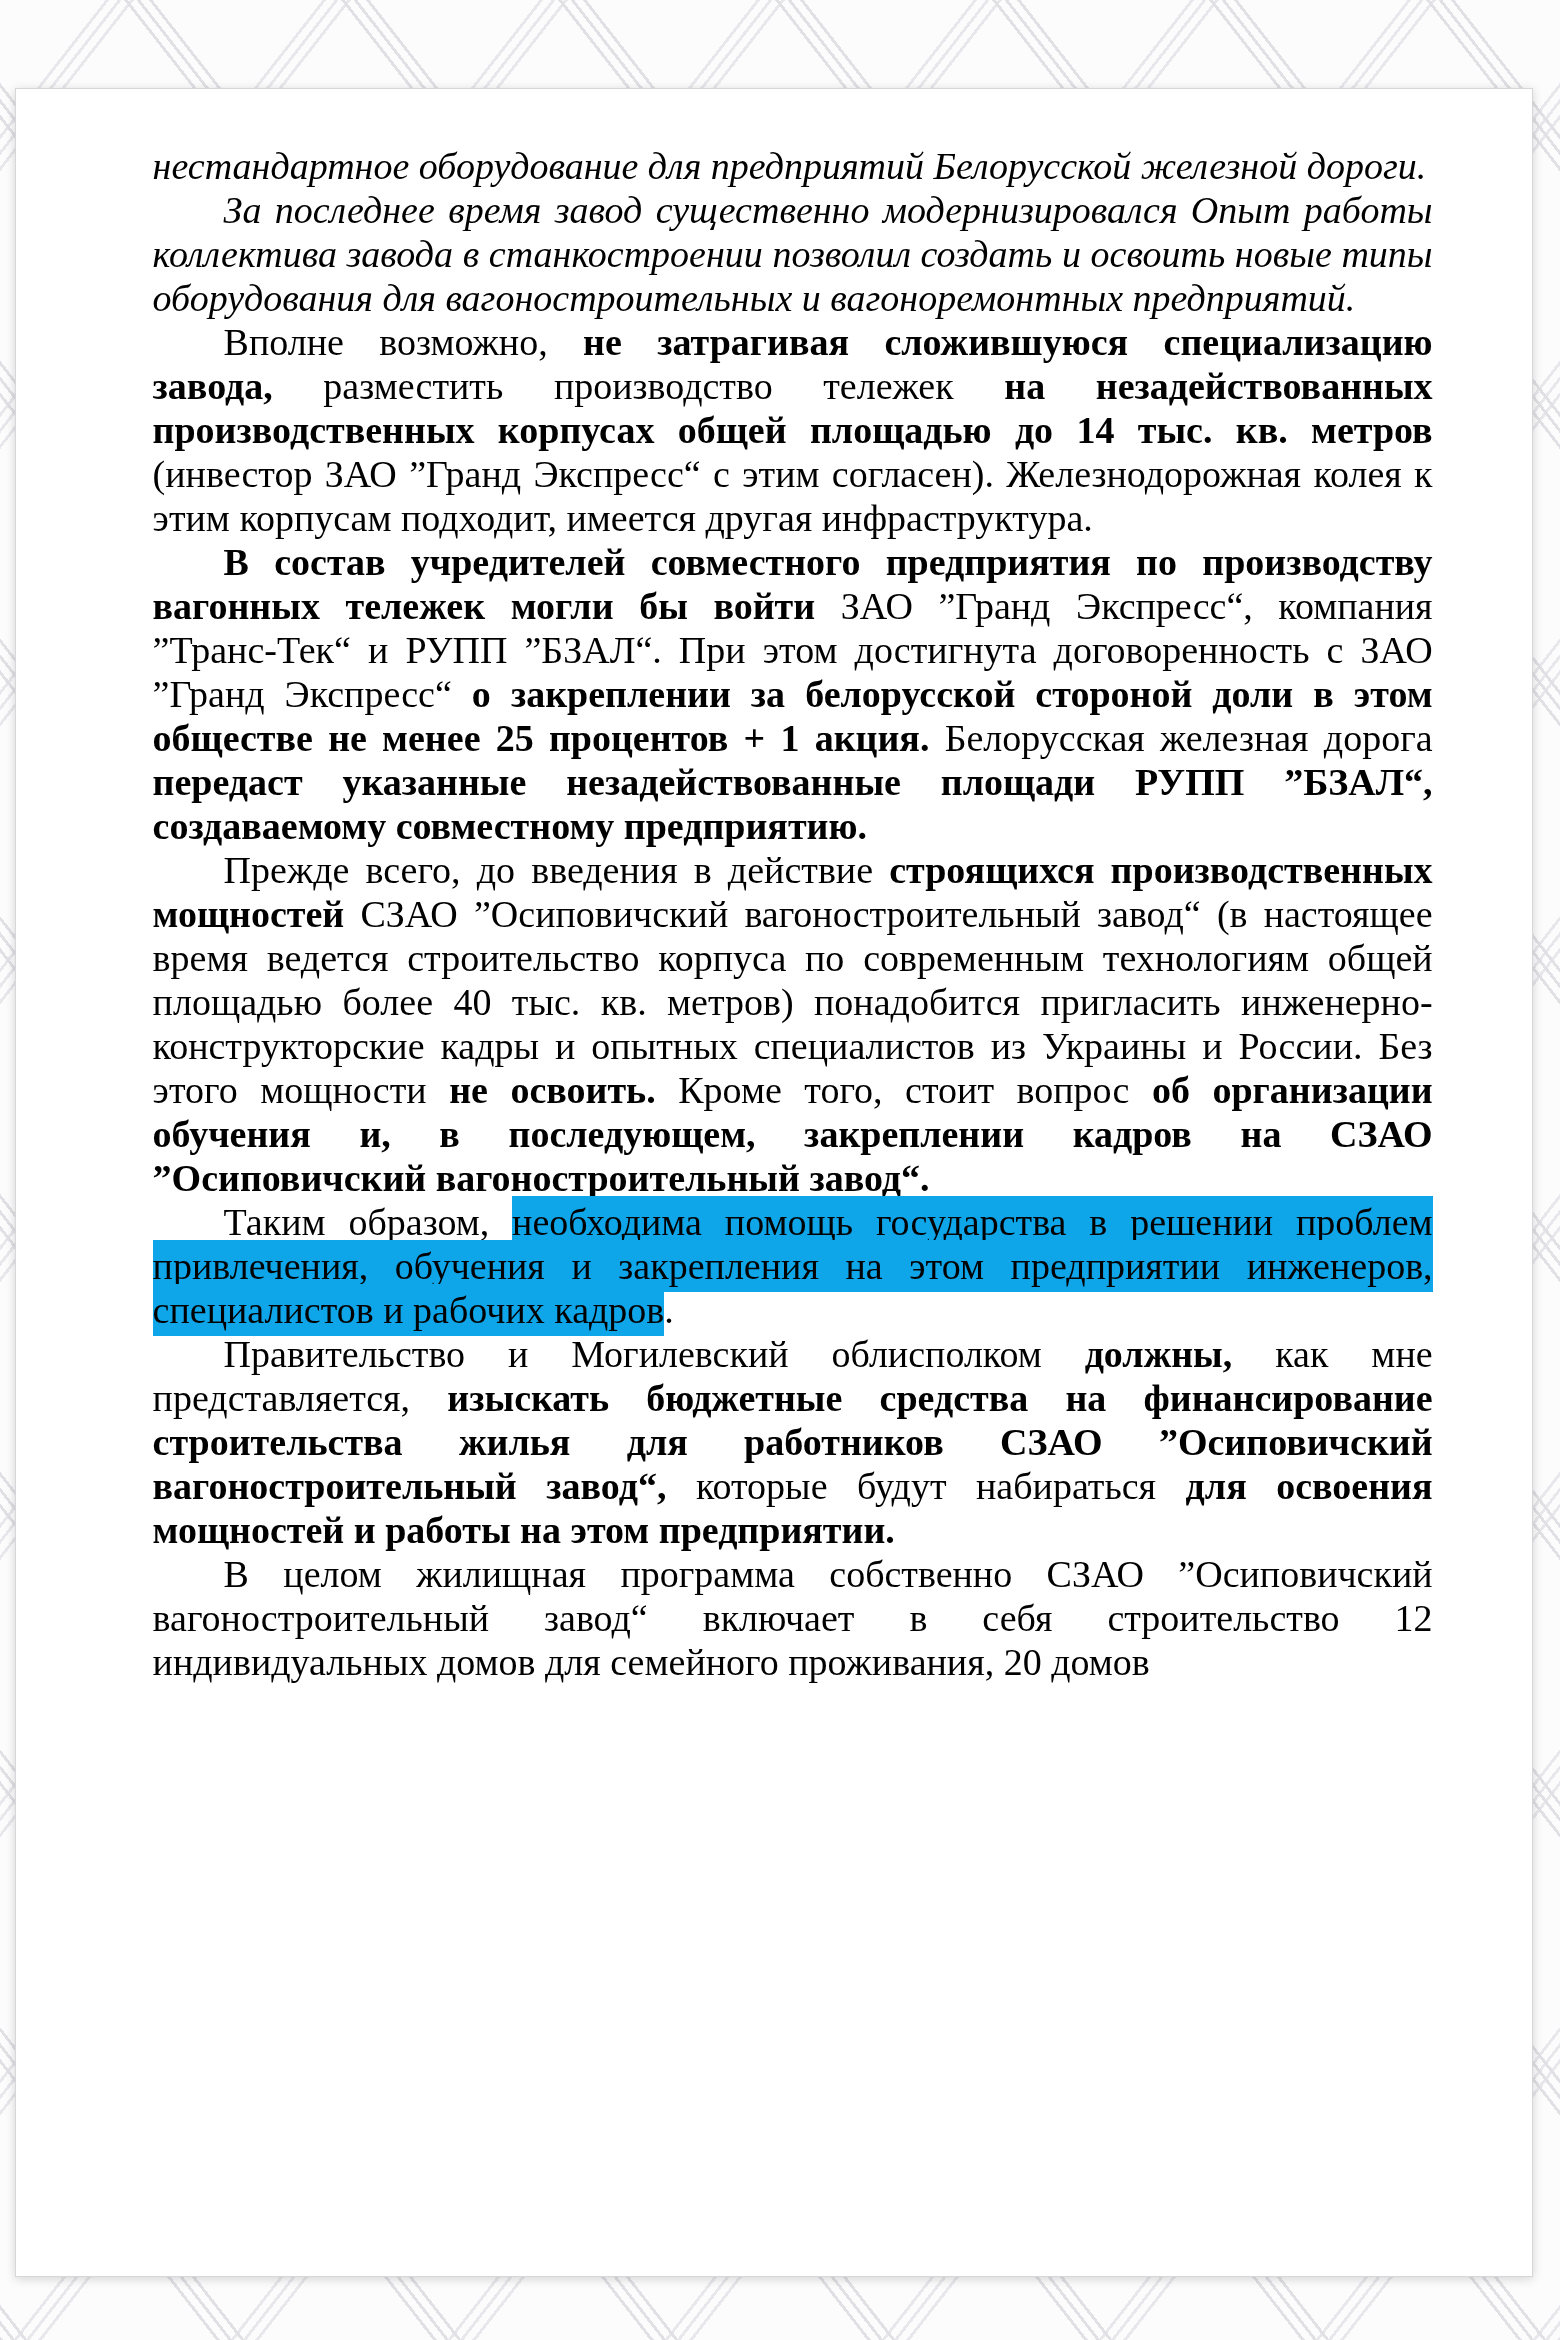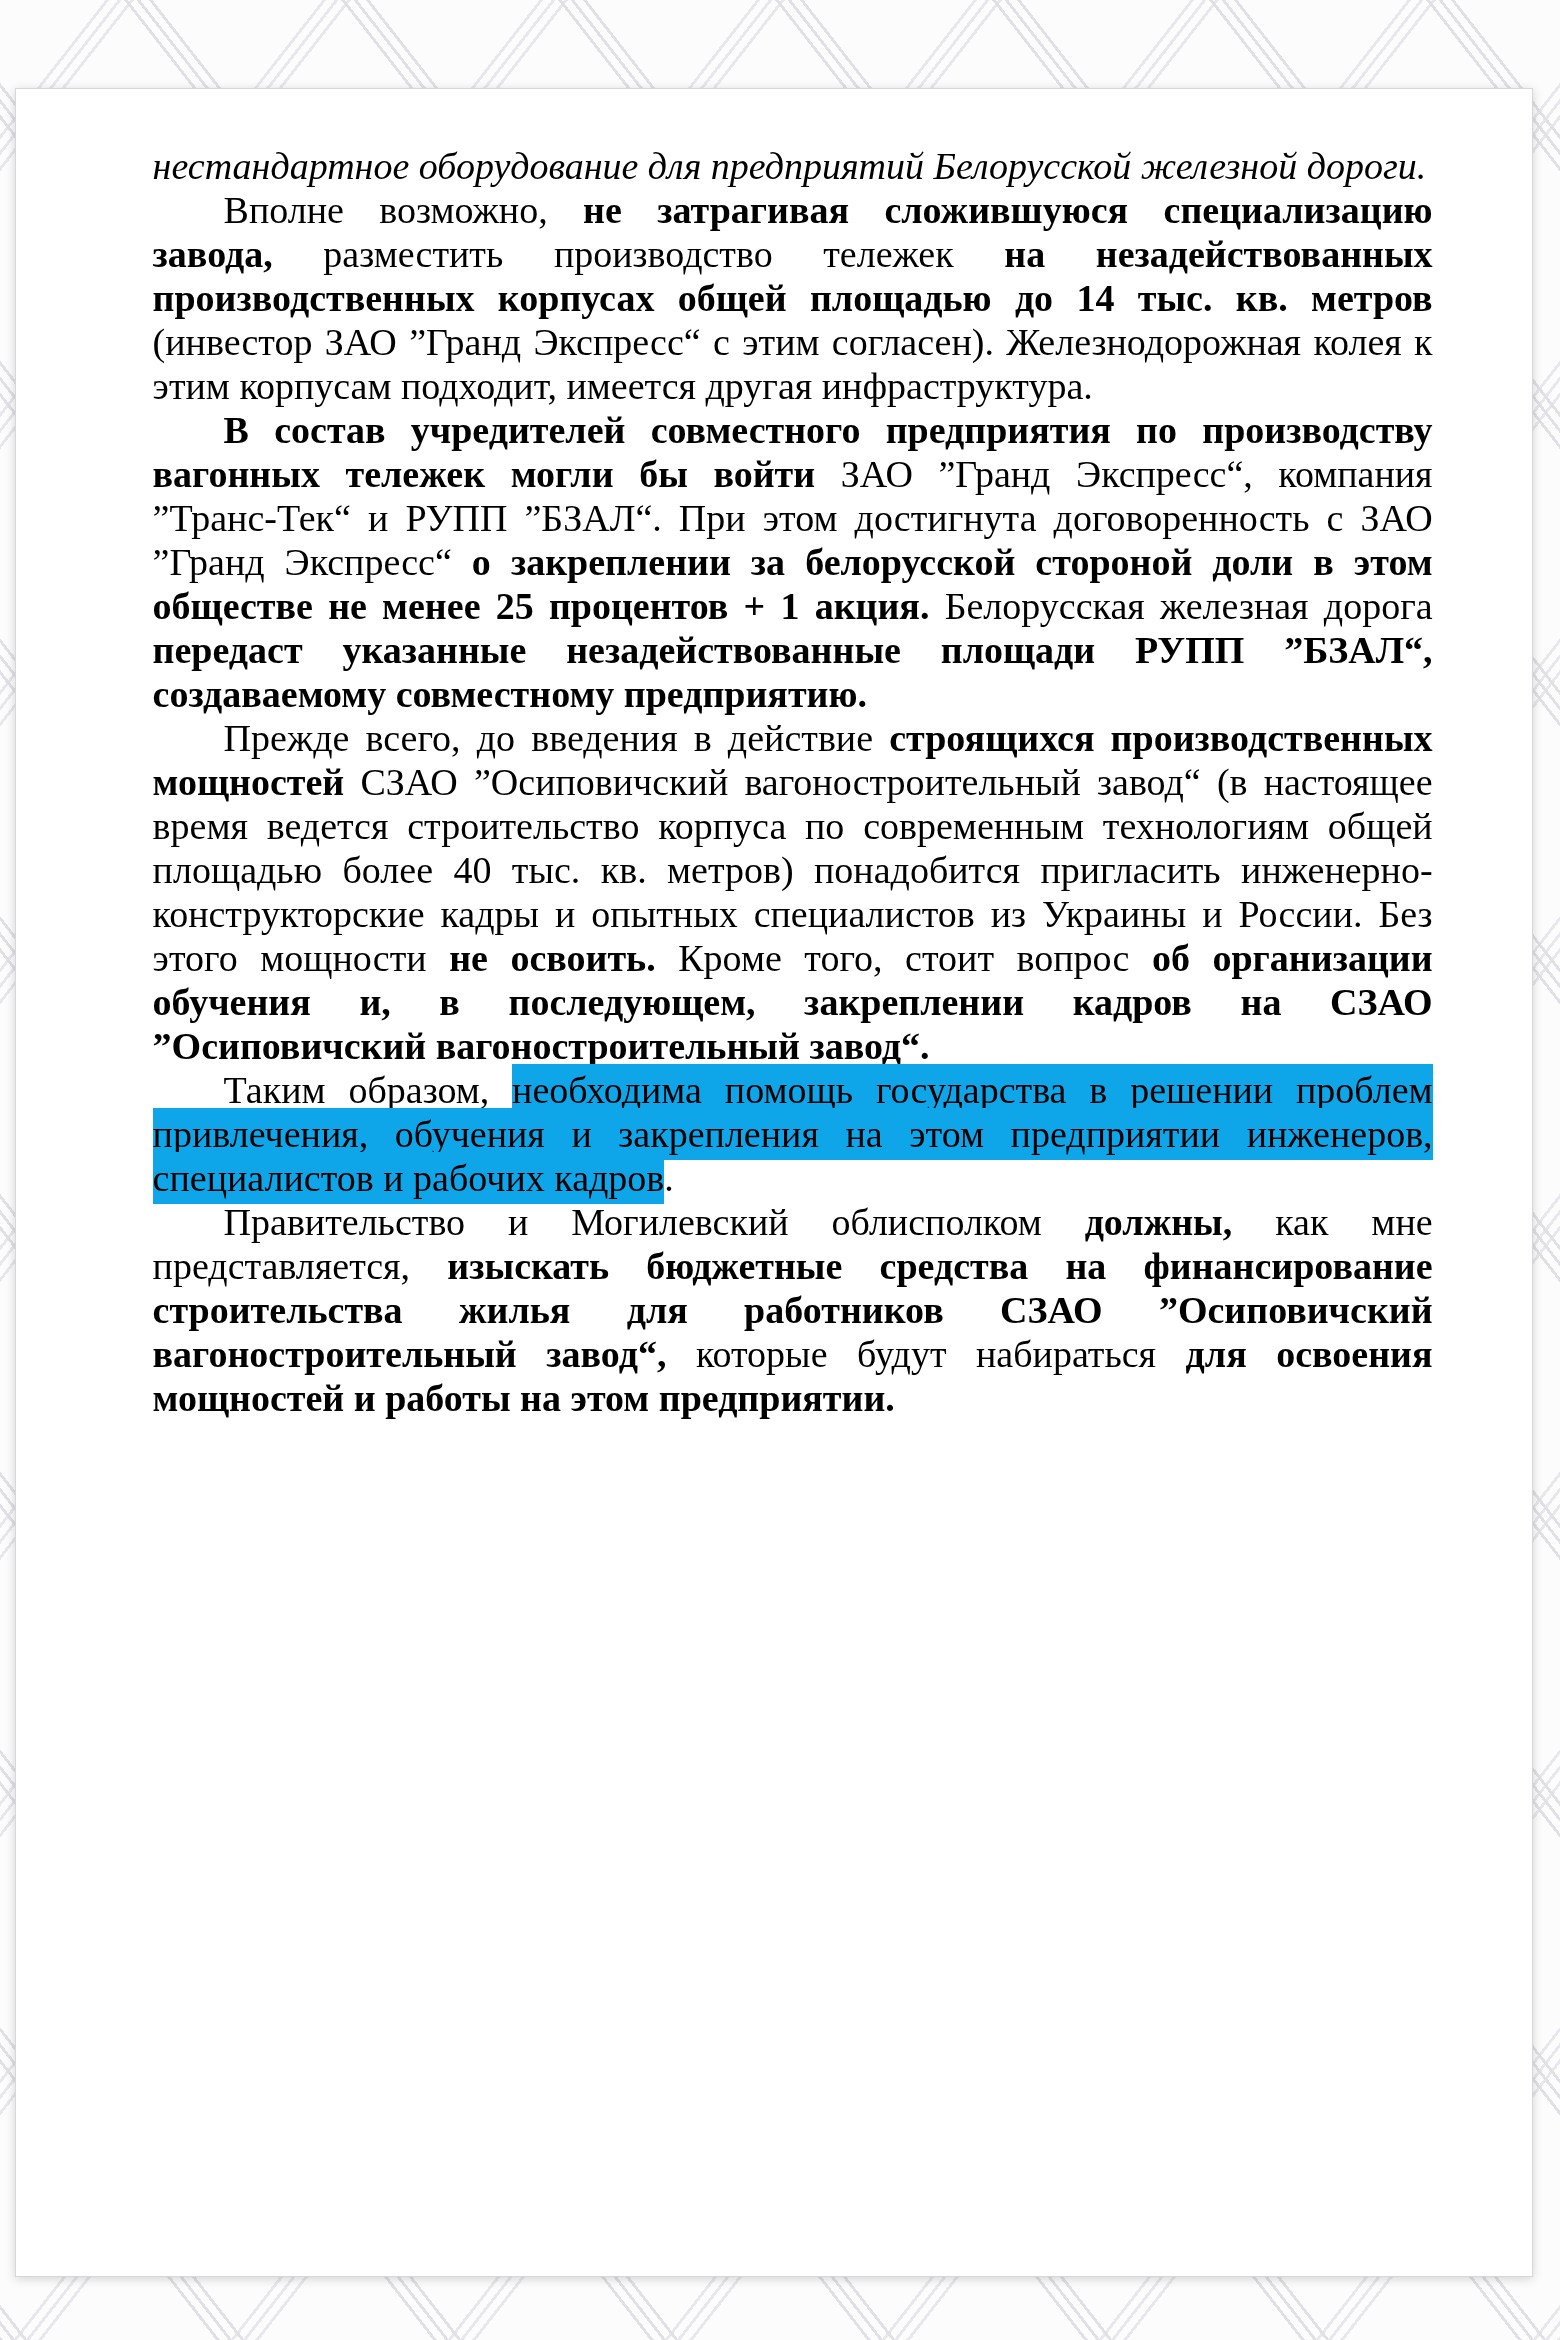--- a/index.html
+++ b/index.html
@@ -64,21 +64,23 @@
   }
 </style>
 </head>
 <body>
 
 <div class="stage">
   <div class="wallpaper"></div>
   <div class="page">
     <div class="doc" id="doc-body">
         <p><span class="run-i">нестандартное оборудование для предприятий Белорусской железной дороги.</span></p>
+        <p class="indent"><span class="run-i">За последнее время завод существенно модернизировался Опыт работы коллектива завода в станкостроении позволил создать и освоить новые типы оборудования для вагоностроительных и вагоноремонтных предприятий.</span></p>
         <p class="indent"><span>Вполне возможно, </span><span class="run-b">не затрагивая сложившуюся специализацию завода,</span><span> разместить производство тележек </span><span class="run-b">на незадействованных производственных корпусах общей площадью до 14 тыс. кв. метров</span><span> (инвестор ЗАО ”Гранд Экспресс“ с этим согласен). Железнодорожная колея к этим корпусам подходит, имеется другая инфраструктура.</span></p>
         <p class="indent"><span class="run-b">В состав учредителей совместного предприятия по производству вагонных тележек могли бы войти</span><span> ЗАО ”Гранд Экспресс“, компания ”Транс-Тек“ и РУПП ”БЗАЛ“. При этом достигнута договоренность с ЗАО ”Гранд Экспресс“ </span><span class="run-b">о закреплении за белорусской стороной доли в этом обществе не менее 25 процентов + 1 акция.</span><span> Белорусская железная дорога </span><span class="run-b">передаст указанные незадействованные площади РУПП ”БЗАЛ“, создаваемому совместному предприятию.</span></p>
         <p class="indent"><span>Прежде всего, до введения в действие </span><span class="run-b">строящихся производственных мощностей</span><span> СЗАО ”Осиповичский вагоностроительный завод“ (в настоящее время ведется строительство корпуса по современным технологиям общей площадью более 40 тыс. кв. метров) понадобится пригласить инженерно-конструкторские кадры и опытных специалистов из Украины и России. Без этого мощности </span><span class="run-b">не освоить.</span><span> Кроме того, стоит вопрос </span><span class="run-b">об организации обучения и, в последующем, закреплении кадров на СЗАО ”Осиповичский вагоностроительный завод“.</span></p>
         <p class="indent"><span>Таким образом, </span><span class="run-hl">необходима помощь государства в решении проблем привлечения, обучения и закрепления на этом предприятии инженеров, специалистов и рабочих кадров</span><span>.</span></p>
         <p class="indent"><span>Правительство и Могилевский облисполком </span><span class="run-b">должны,</span><span> как мне представляется, </span><span class="run-b">изыскать бюджетные средства на финансирование строительства жилья для работников СЗАО ”Осиповичский вагоностроительный завод“,</span><span> которые будут набираться </span><span class="run-b">для освоения мощностей и работы на этом предприятии.</span></p>
+        <p class="indent"><span>В целом жилищная программа собственно СЗАО ”Осиповичский вагоностроительный завод“ включает в себя строительство 12 индивидуальных домов для семейного проживания, 20 домов</span></p>
       </div>
   </div>
 </div>
 
 
 </body></html>

